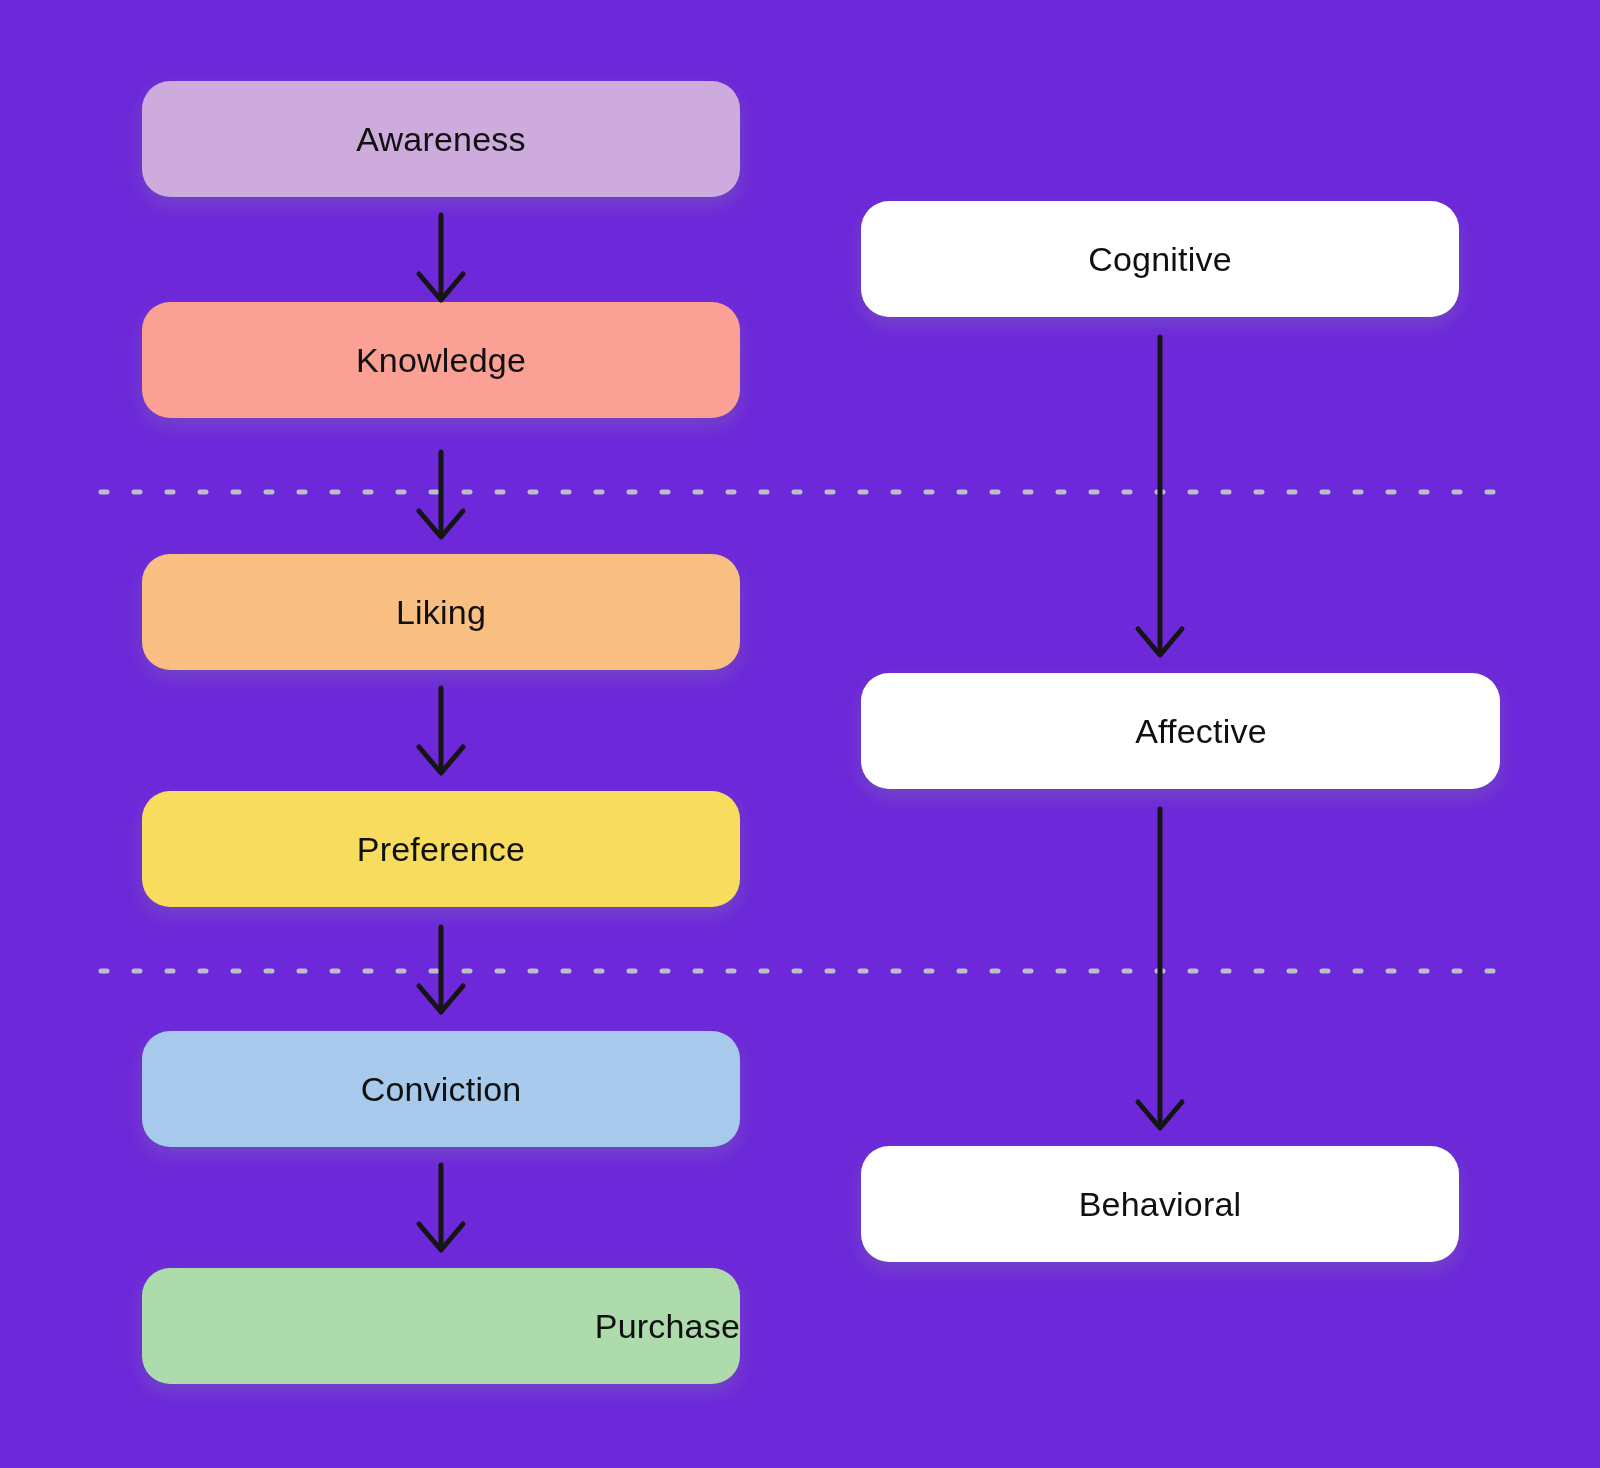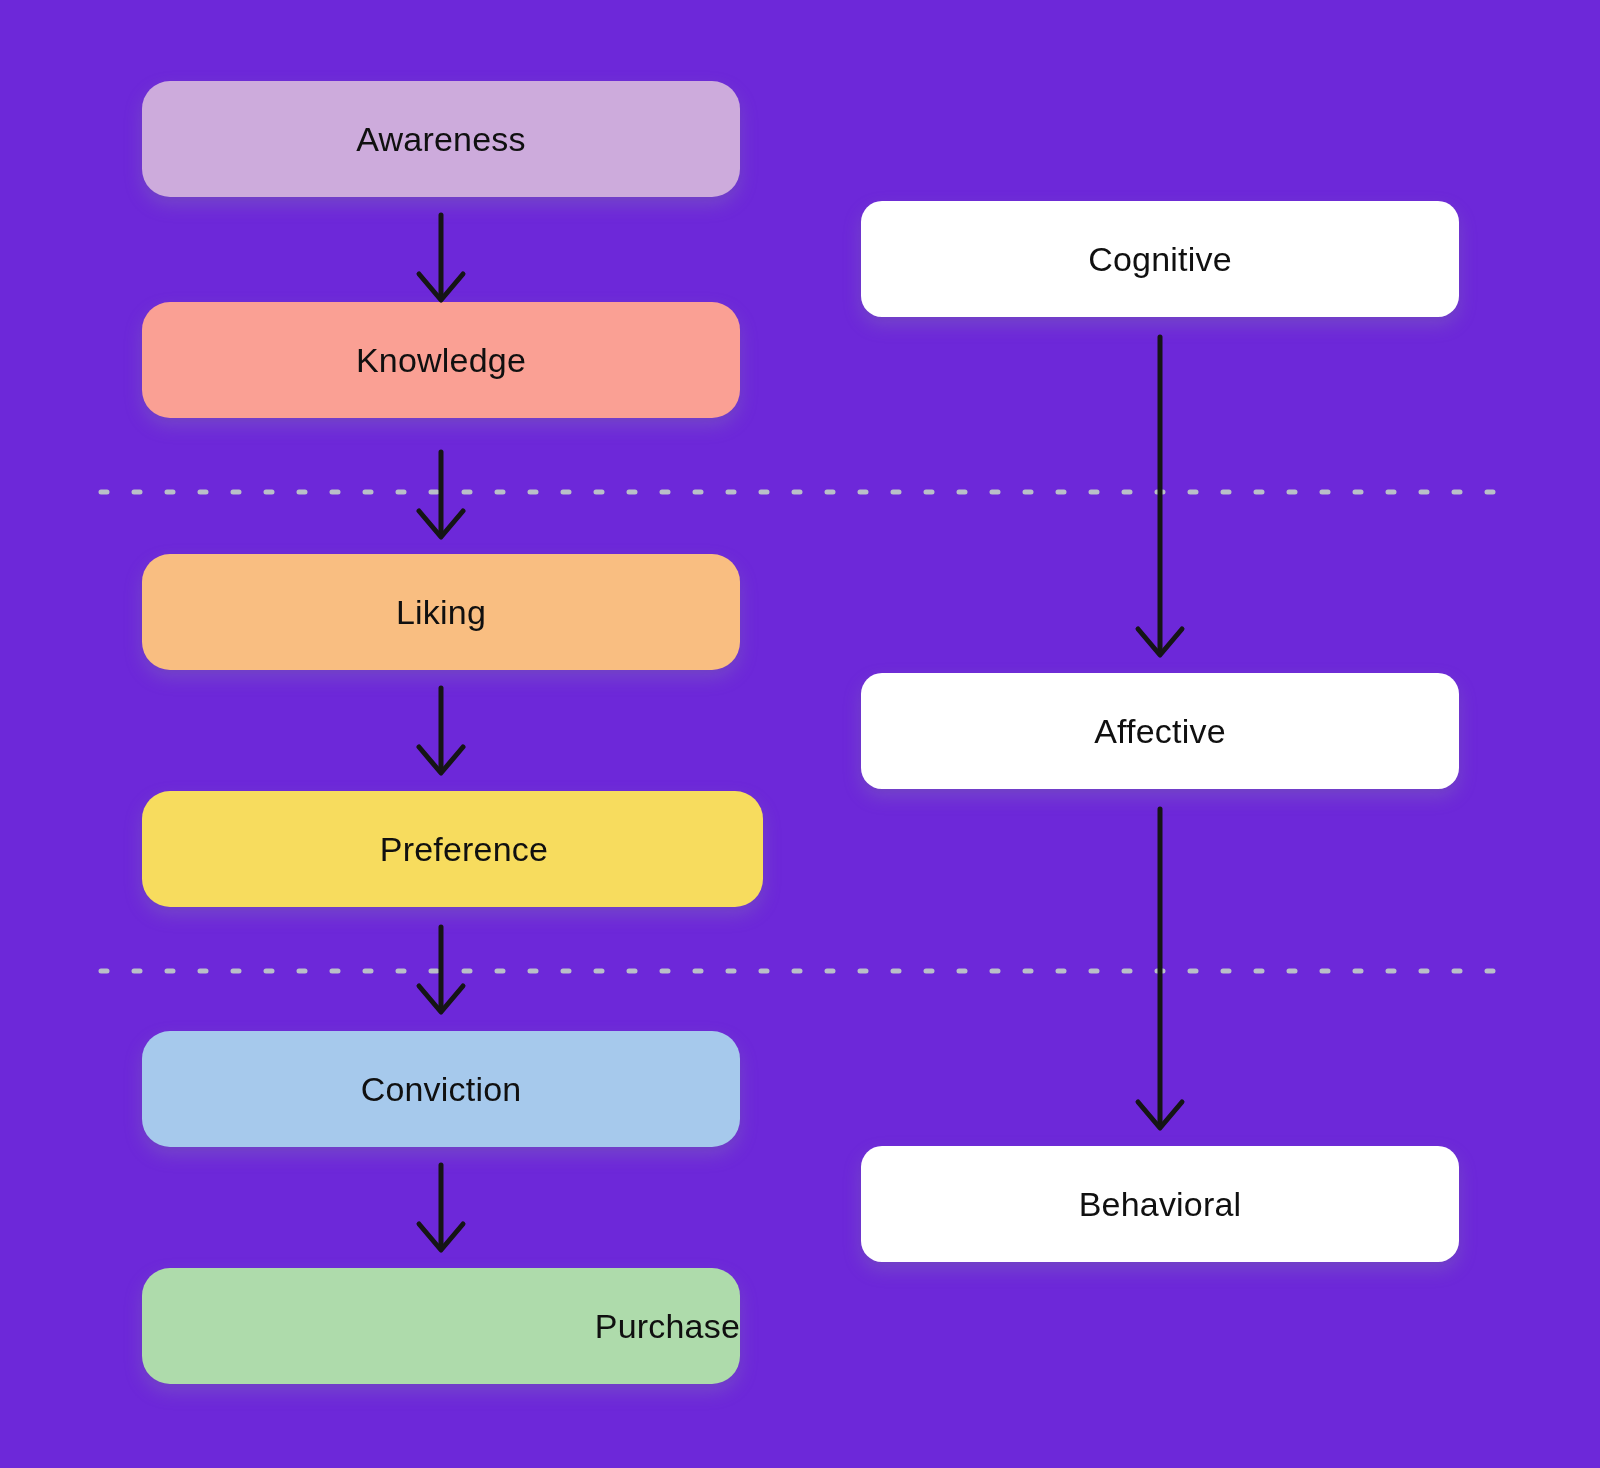--- a/index.html
+++ b/index.html
@@ -25,21 +25,21 @@
     justify-content: center;
     box-shadow: 0 8px 18px rgba(140, 150, 165, 0.28), 0 2px 4px rgba(0,0,0,0.04);
   }
   .node .label {
     font-size: 34px;
     font-weight: 500;
     color: #101010;
     letter-spacing: 0.2px;
   }
   .stage-col { left: 142px; }
-  .phase-col { left: 861px; border-radius: 21px; }
+  .phase-col { left: 861px; }
   svg.overlay {
     position: absolute;
     left: 0;
     top: 0;
     pointer-events: none;
   }
   .arrow-stroke {
     stroke: #151515;
     stroke-width: 5;
     fill: none;
@@ -64,37 +64,37 @@
   </div>
 
   <div class="node stage-col" style="top: 302px; background-color: rgb(250, 160, 148);">
     <span class="label">Knowledge</span>
   </div>
 
   <div class="node stage-col" style="top: 554px; background-color: rgb(249, 190, 129); text-align: right;">
     <span class="label">Liking</span>
   </div>
 
-  <div class="node stage-col" style="top: 791px; background-color: rgb(247, 220, 94); padding-left: 23px;">
+  <div class="node stage-col" style="top: 791px; background-color: rgb(247, 220, 94);">
     <span class="label">Preference</span>
   </div>
 
   <div class="node stage-col" style="top: 1031px; background-color: rgb(166, 201, 236); text-align: right;">
     <span class="label">Conviction</span>
   </div>
 
   <div class="node stage-col" style="top: 1268px; background-color: rgb(174, 219, 171); justify-content: flex-end;">
     <span class="label">Purchase</span>
   </div>
 
   <div class="node phase-col" style="top: 201px; background-color: rgb(255, 255, 255);">
     <span class="label">Cognitive</span>
   </div>
 
-  <div class="node phase-col" style="top: 673px; background-color: rgb(255, 255, 255);">
+  <div class="node phase-col" style="top: 673px; background-color: rgb(255, 255, 255); padding-left: 41px;">
     <span class="label">Affective</span>
   </div>
 
   <div class="node phase-col" style="top: 1146px; background-color: rgb(255, 255, 255);">
     <span class="label">Behavioral</span>
   </div>
 
   <svg class="overlay" width="1600" height="1468" viewBox="0 0 1600 1468">
 
     <g>

